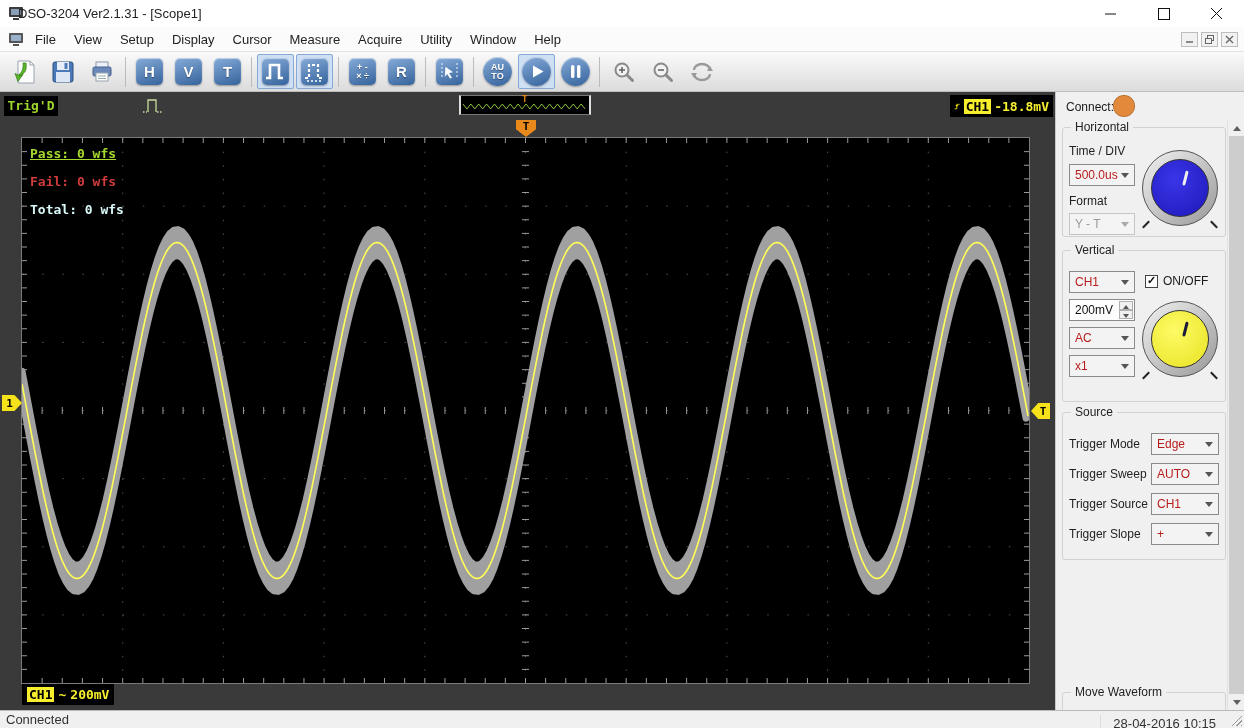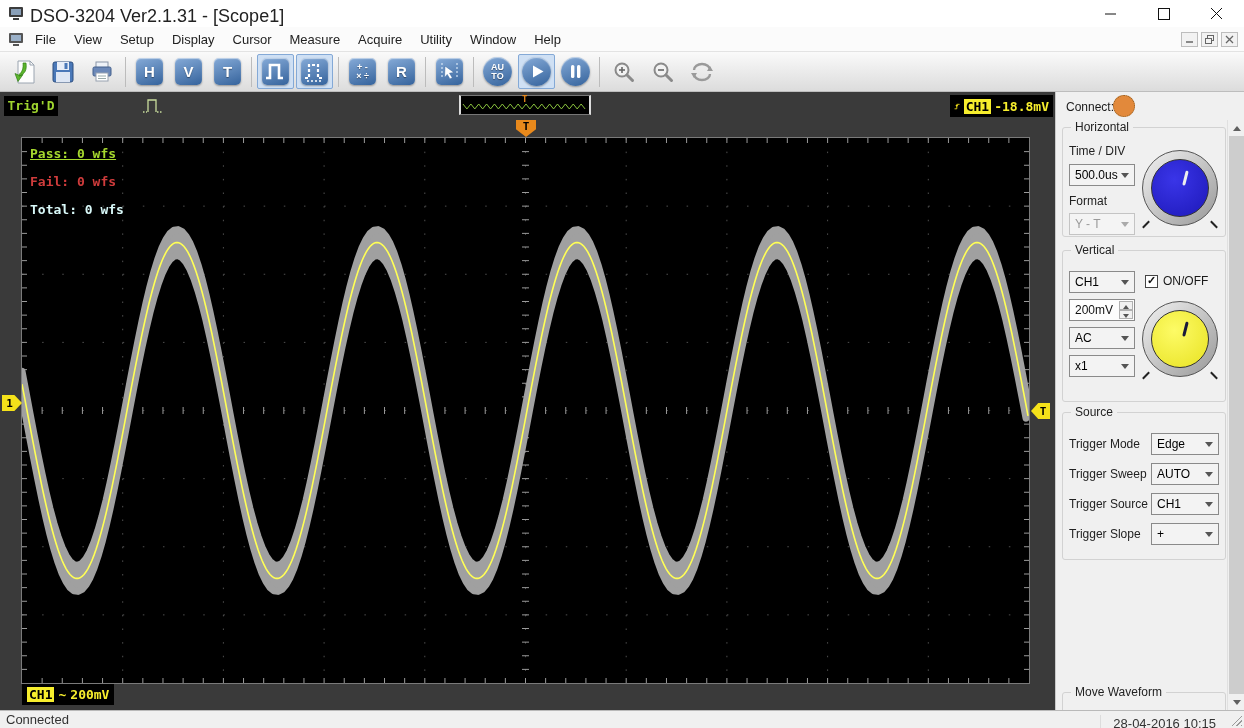--- a/index.html
+++ b/index.html
@@ -4,21 +4,21 @@
 <style>
   * { margin:0; padding:0; box-sizing:border-box; }
   html,body { width:1244px; height:728px; background:#888; }
   body { font-family:"Liberation Sans", sans-serif; font-size:13px; color:#1a1a1a; }
   .app { position:relative; width:1244px; height:728px; background:#f0f0f0; overflow:hidden;
          box-shadow: inset 0 0 0 1px #b5b5b5; }
 
   
   .titlebar { position:absolute; left:0; top:0; width:1244px; height:27px; background:#ffffff; }
   .titlebar .app-icon { position:absolute; left:8px; top:5px; }
-  .titlebar .title-text { position:absolute; left:30px; top:6px; font-size:18px; color:#222; }
+  .titlebar .title-text { position:absolute; left:18px; top:6px; font-size:13px; color:#222; }
   .win-controls { position:absolute; right:10px; top:0; height:27px; display:flex; gap:19px; }
   .win-btn { width:34px; height:27px; display:flex; align-items:center; justify-content:center; }
 
   
   .menubar { position:absolute; left:0; top:27px; width:1244px; height:25px; background:#fbfbfb;
              border-bottom:1px solid #e3e3e3; }
   .menubar .app-icon { position:absolute; left:8px; top:4px; }
   .menu-items { position:absolute; left:26px; top:0; height:25px; display:flex; align-items:center; }
   .menu-item { padding:3px 9px; font-size:13px; color:#222; cursor:default; }
   .mdi-controls { position:absolute; right:6px; top:5px; display:flex; gap:3px; }
@@ -87,21 +87,21 @@
   
   .panel { position:absolute; left:1055px; top:92px; width:189px; height:618px; background:#f0f0f0;
            border-left:1px solid #c8c8c8; overflow:hidden; font-size:12px; }
   .connect-lbl { position:absolute; left:10px; top:8px; }
   .connect-dot { position:absolute; left:57px; top:3px; width:22px; height:22px; border-radius:50%;
                  background:#e2893b; border:1px dotted #8a5a20; }
   .gbox { position:absolute; border:1px solid #d2d2d2; border-radius:3px; }
   .gb-title { position:absolute; top:-8px; left:8px; background:#f0f0f0; padding:0 4px; color:#222; }
   .gb-lbl { position:absolute; color:#222; }
   .dd { position:absolute; height:22px; background:#f3f3f3; border:1px solid #8a8a8a;
-        display:flex; align-items:center; padding:0 5px; color:#000000; }
+        display:flex; align-items:center; padding:0 5px; color:#b91c1c; }
   .dd .dd-arrow { position:absolute; right:5px; width:0; height:0;
                   border-left:4px solid transparent; border-right:4px solid transparent;
                   border-top:5px solid #555; }
   .dd.disabled { color:#9a9a9a; background:#f4f4f4; border-color:#c4c4c4; }
   .dd.disabled .dd-arrow { border-top-color:#aaa; }
   .spin { position:absolute; height:22px; background:#fdfdfd; border:1px solid #8a8a8a;
           display:flex; align-items:center; padding:0 5px; color:#111; }
   .spin-btns { position:absolute; right:1px; top:1px; bottom:1px; width:14px; display:flex; flex-direction:column; }
   .spin-up,.spin-down { flex:1; border:1px solid #b0b0b0; background:#f0f0f0; position:relative; }
   .spin-up::after { content:""; position:absolute; left:3px; top:3px;

